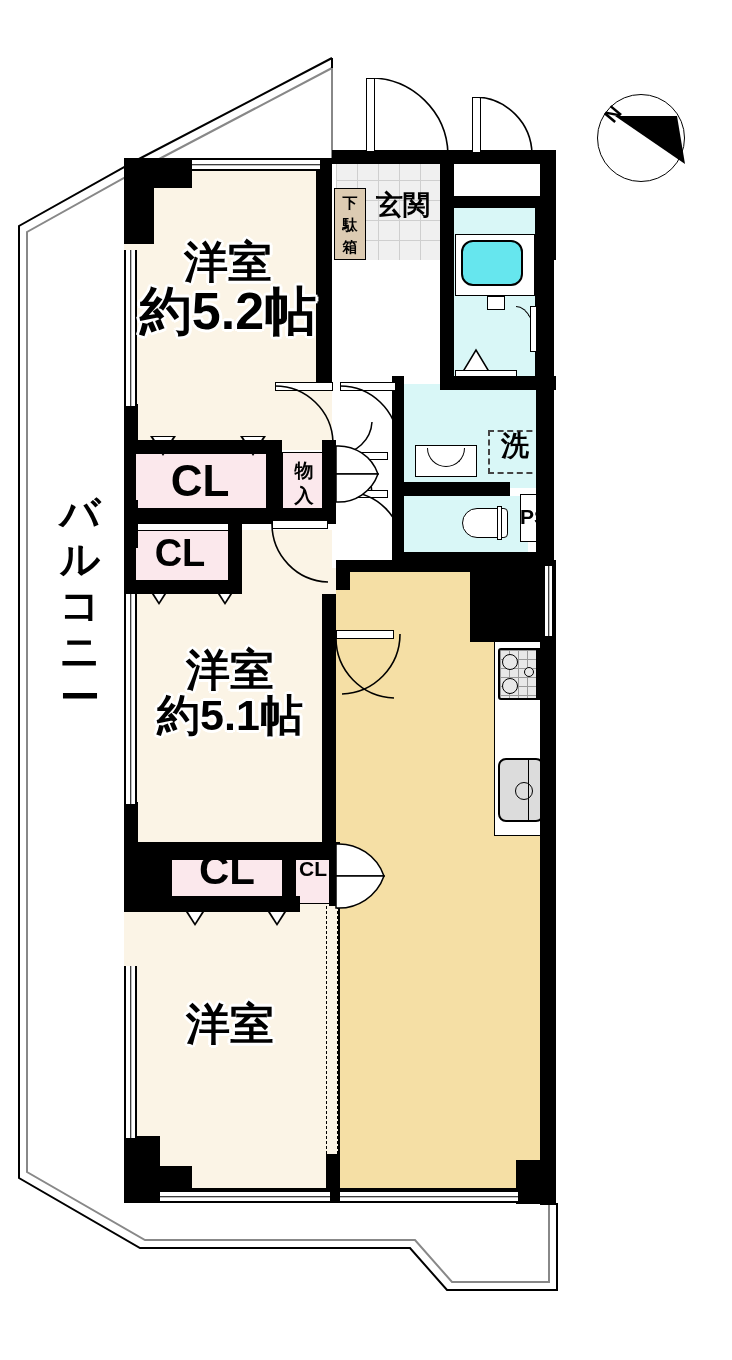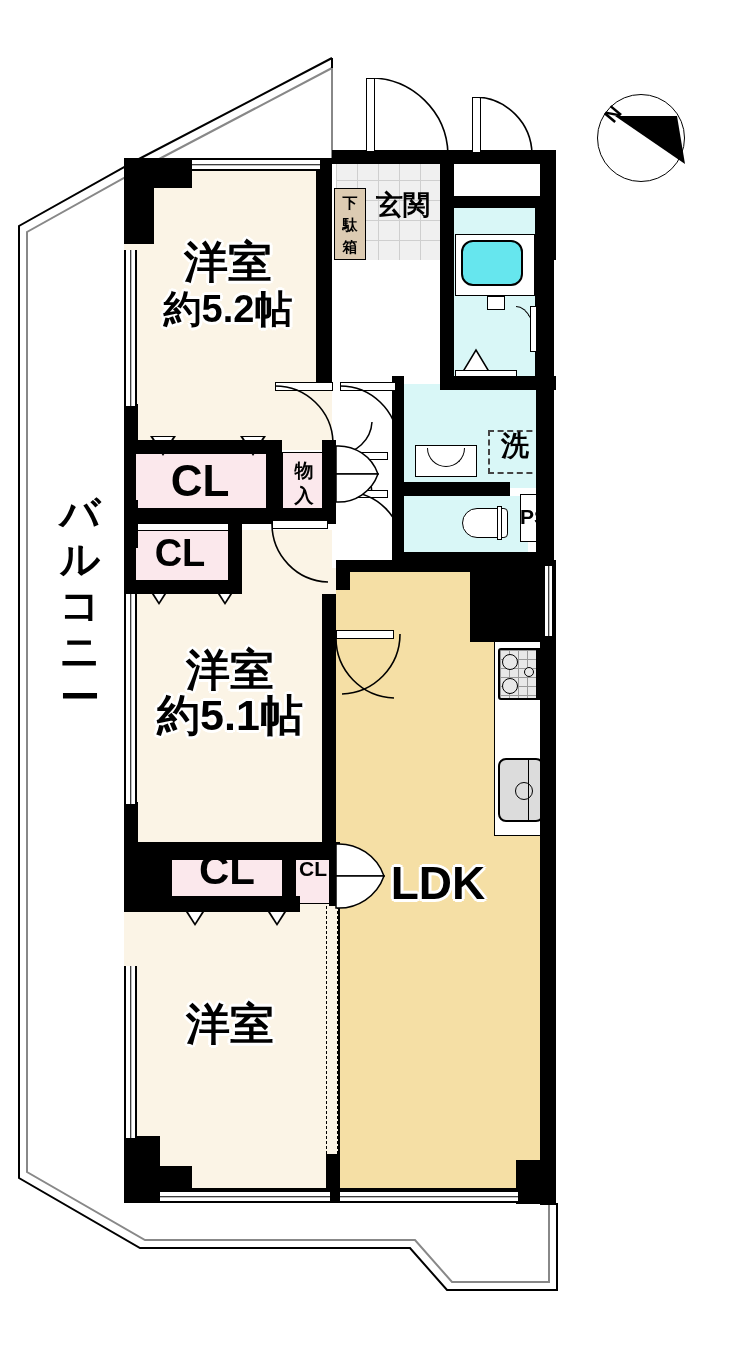--- a/index.html
+++ b/index.html
@@ -268,34 +268,34 @@
     <path d="M 2,66 A 48,48 0 0 0 50,34 L 2,34 Z" fill="#fff" stroke="#000" stroke-width="1.5"></path>
   </svg>
 
   <svg class="abs" style="left:334px;top:444px;width:46px;height:60px;">
     <path d="M 2,2 A 42,42 0 0 1 44,30 L 2,30 Z" fill="#fff" stroke="#000" stroke-width="1.5"></path>
     <path d="M 2,58 A 42,42 0 0 0 44,30 L 2,30 Z" fill="#fff" stroke="#000" stroke-width="1.5"></path>
   </svg>
 
   <div class="lbl" style="left:124px;top:240px;width:208px;font-size:44px;">
     <span>洋室</span><br>
-    <span style="font-size:38px;">約5.2帖</span>
+    <span style="font-size:52px;">約5.2帖</span>
   </div>
 
   <div class="lbl" style="left:124px;top:648px;width:212px;font-size:44px;">
     <span>洋室</span><br>
     <span style="font-size:43px;">約5.1帖</span>
   </div>
 
   <div class="lbl" style="left:124px;top:1002px;width:212px;font-size:44px;">
     <span>洋室</span><br>
   </div>
 
   <div class="lbl" style="left:336px;top:860px;width:204px;font-size:46px;">
-    <span>LDK</span><br>
+    <br>
   </div>
 
   <div class="lbl lbl-plain" style="left:52px;top:490px;width:56px;font-size:40px;line-height:46px;">
     <span>バ</span><br>
     <span>ル</span><br>
     <span>コ</span><br>
     <span>ニ</span><br>
     <span>ー</span>
   </div>
 

